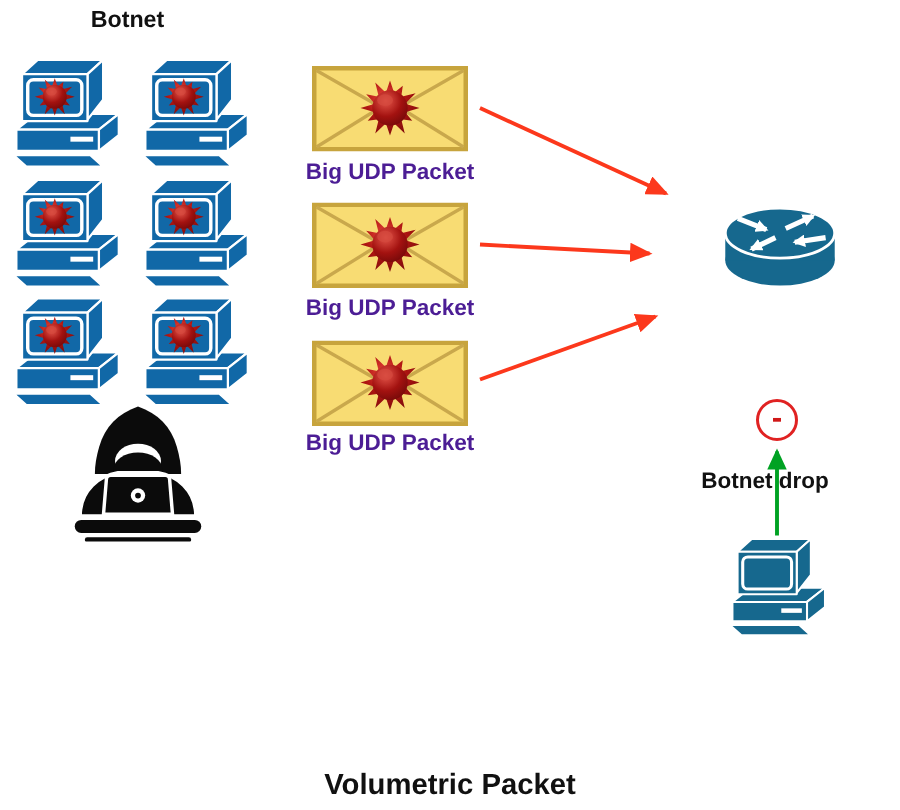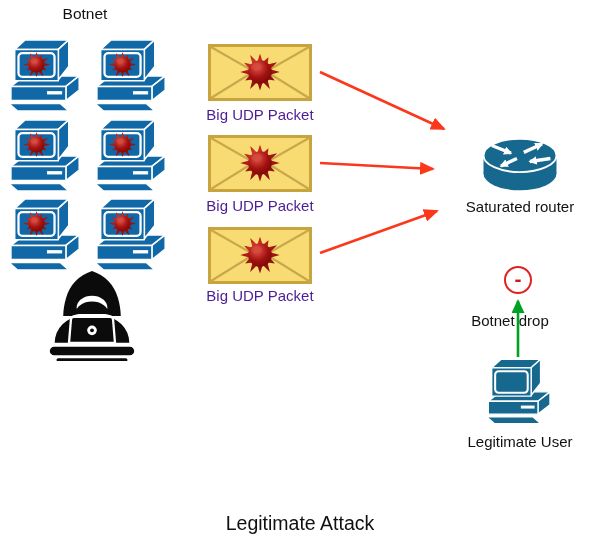--- a/index.html
+++ b/index.html
@@ -1,21 +1,21 @@
 <!DOCTYPE html>
 <html><head>
 <meta charset="utf-8">
 <style>
   html,body{margin:0;padding:0;background:#fff;}
   #canvas{
     position:relative;width:600px;height:540px;background:#ffffff;overflow:hidden;
     font-family:"Liberation Sans",sans-serif;color:#111;
   }
   .abs{position:absolute;}
-  .lbl{position:absolute;font-weight:400;font-size:15px;text-align:center;line-height:1.1;color:#111;}
+  .lbl{position:absolute;font-weight:700;font-size:15px;text-align:center;line-height:1.1;color:#111;}
   .lbl-red{color:#4c1d95;}
   #botnet-label{left:20px;top:5px;width:130px;font-size:15.5px;}
   .computer-slot{position:absolute;width:80px;height:74px;}
   #cs1{left:6px;top:38px;}  #cs2{left:92px;top:38px;}
   #cs3{left:6px;top:118px;} #cs4{left:92px;top:118px;}
   #cs5{left:6px;top:197px;} #cs6{left:92px;top:197px;}
   .computer-slot svg,.envelope-slot svg{display:block;width:100%;height:100%;}
   #hacker{left:44px;top:269px;width:96px;height:92px;}
   .envelope-slot{position:absolute;left:207px;width:106px;height:57px;}
   #env1{top:44px;} #env2{top:135px;} #env3{top:227px;}
@@ -219,43 +219,41 @@
     <ellipse cx="50" cy="52" rx="48" ry="22" fill="#16688e"></ellipse>
     <rect x="2" y="28" width="96" height="24" fill="#16688e"></rect>
     <ellipse cx="50" cy="28" rx="48" ry="22" fill="#16688e" stroke="#ffffff" stroke-width="2.5"></ellipse>
     <g stroke="#ffffff" stroke-width="4.5">
       <line x1="13" y1="15" x2="38" y2="25" marker-end="url(#mh-white)"></line>
       <line x1="55" y1="24" x2="79" y2="13" marker-end="url(#mh-white)"></line>
       <line x1="90" y1="32" x2="63" y2="36" marker-end="url(#mh-white)"></line>
       <line x1="46" y1="32" x2="25" y2="42" marker-end="url(#mh-white)"></line>
     </g>
   </svg>
-  <div class="lbl" id="router-label">Saturated router</div>
 
   <div class="abs" id="drop-circle">
     <span>-</span>
   </div>
   <div class="lbl" id="drop-label">Botnet drop</div>
 
   <svg class="abs" id="legit-computer" viewBox="0 0 84 78">
     <g fill="#16688e" stroke="#ffffff" stroke-width="1.6" stroke-linejoin="round">
       <polygon points="5,51 63,51 77,40 19,40"></polygon>
       <polygon points="63,51 77,40 77,55 63,66"></polygon>
       <rect x="5" y="51" width="58" height="15"></rect>
       <polygon points="3,69 57,69 66,77 12,77"></polygon>
       <polygon points="9,12 55,12 66,2 20,2"></polygon>
       <polygon points="55,12 66,2 66,30 55,44"></polygon>
       <rect x="9" y="12" width="46" height="33"></rect>
       <rect x="13" y="16" width="38" height="25" rx="4" stroke-width="2.4"></rect>
     </g>
     <rect x="43" y="56" width="16" height="3.5" fill="#ffffff"></rect>
   </svg>
-  <div class="lbl" id="legit-label">Legitimate User</div>
-
-  <div class="lbl" id="main-title">Legitimate Attack</div>
+
+  <div class="lbl" id="main-title">Volumetric Packet</div>
 
   <svg id="arrow-overlay" viewBox="0 0 600 540">
     <defs>
       <marker id="mh-red" markerUnits="userSpaceOnUse" markerWidth="16" markerHeight="13" refX="13" refY="6.5" orient="auto">
         <path d="M0,0 L15,6.5 L0,13 Z" fill="#fc381c"></path>
       </marker>
       <marker id="mh-green" markerUnits="userSpaceOnUse" markerWidth="15" markerHeight="13" refX="12" refY="6.5" orient="auto">
         <path d="M0,0 L14,6.5 L0,13 Z" fill="#00a223"></path>
       </marker>
     </defs>

